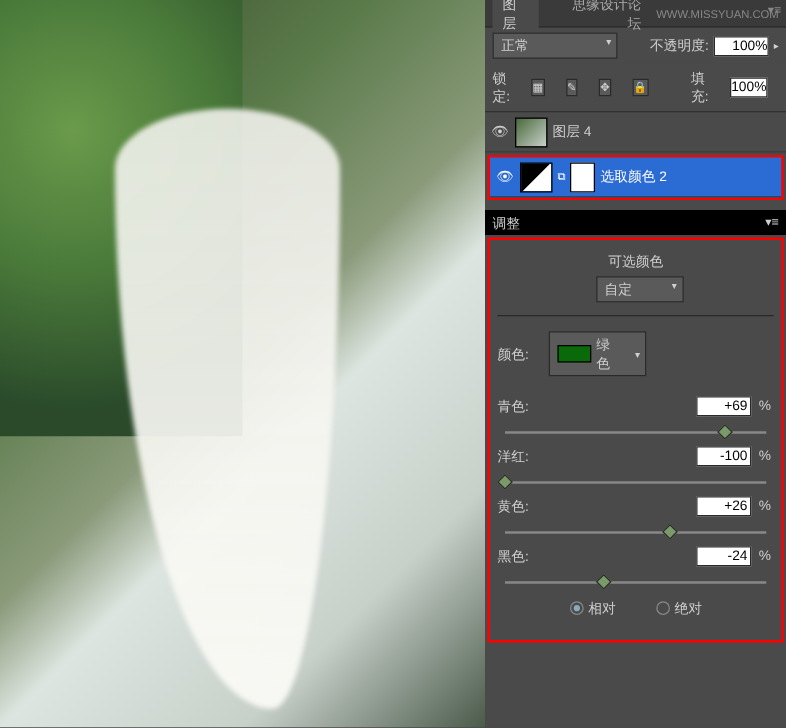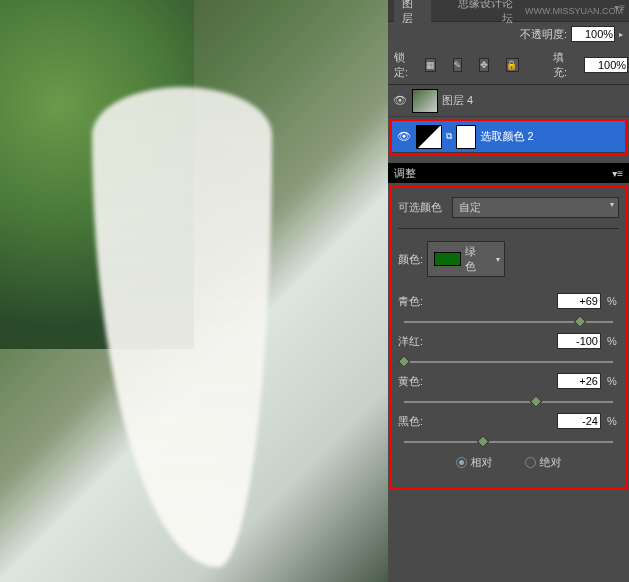--- a/index.html
+++ b/index.html
@@ -7,21 +7,21 @@
 .canvas-area { position: absolute; left: 0; top: 0; width: 388px; height: 582px; background: linear-gradient(135deg, #3a4a2a 0%, #5a7a4a 30%, #8a9a7a 50%, #dde5e0 60%, #c8d0ca 80%, #4a5a4a 100%); overflow: hidden; }
 .canvas-area::before { content: ""; position: absolute; left: 0; top: 0; width: 50%; height: 60%; background: radial-gradient(circle at 30% 30%, #6a9a4a 0%, #4a7a3a 40%, #2a4a2a 80%); }
 .canvas-area::after { content: ""; position: absolute; right: 30%; top: 15%; width: 180px; height: 480px; background: linear-gradient(180deg, rgba(240,240,235,0.9) 0%, rgba(250,250,245,0.95) 100%); border-radius: 50% 50% 30% 70% / 10% 10% 90% 90%; filter: blur(2px); }
 .panels { position: absolute; right: 0; top: 0; width: 241px; height: 582px; background: #4a4a4a; color: #d0d0d0; }
 .panel-header { background: #3a3a3a; height: 22px; display: flex; align-items: center; padding: 0 6px; border-bottom: 1px solid #2a2a2a; gap: 12px; }
 .tab { padding: 3px 8px; background: #4a4a4a; margin-right: 2px; cursor: pointer; }
 .watermark { margin-left: auto; font-size: 9px; color: #888; }
 .row { display: flex; align-items: center; padding: 4px 6px; gap: 4px; }
 .dropdown { background: #5a5a5a; border: 1px solid #2a2a2a; padding: 2px 18px 2px 6px; color: #d0d0d0; position: relative; min-width: 70px; }
 .dropdown::after { content: "▾"; position: absolute; right: 4px; font-size: 8px; }
-.num-input { background: #fff; color: #000; border: 1px solid #2a2a2a; width: 44px; padding: 1px 13px; text-align: right; }
+.num-input { background: #fff; color: #000; border: 1px solid #2a2a2a; width: 44px; padding: 1px 0; text-align: right; }
 .lock-row { display: flex; align-items: center; padding: 4px 6px; gap: 17px; background: #4a4a4a; border-bottom: 1px solid #2a2a2a; }
 .lock-icon { width: 14px; height: 14px; display: inline-flex; align-items: center; justify-content: center; background: #5a5a5a; border: 1px solid #2a2a2a; font-size: 9px; }
 .layers-list { background: #4a4a4a; }
 .layer-row { display: flex; align-items: center; height: 32px; padding: 0 4px; gap: 4px; border-bottom: 1px solid #3a3a3a; }
 .layer-row.selected { background: #2b6bd4; color: #fff; }
 .eye { width: 16px; text-align: center; }
 .thumb { width: 26px; height: 24px; background: #999; border: 1px solid #000; }
 .thumb.adj { background: linear-gradient(135deg, #000 0%, #000 49%, #fff 51%, #fff 100%); }
 .mask { width: 20px; height: 24px; background: #fff; border: 1px solid #000; }
 .link-icon { font-size: 9px; }
@@ -51,20 +51,21 @@
 <div class="panels">
 
   <div class="panel-header">
     <div class="tab">图层</div>
     <span style="margin-left:4px;color:#aaa;text-align:right;">思缘设计论坛</span>
     <span class="watermark">WWW.MISSYUAN.COM</span>
     <span class="icon-strip">▾≡</span>
   </div>
 
   <div class="row">
+    <div class="dropdown" style="width:100px;">正常</div>
     <span class="spacer"></span>
     <span>不透明度:</span>
     <div class="num-input">100%</div>
     <span style="font-size:8px;">▸</span>
   </div>
 
   <div class="lock-row">
     <span>锁定:</span>
     <span class="lock-icon">▦</span>
     <span class="lock-icon">✎</span>
@@ -93,30 +94,30 @@
       </div>
     </div>
   </div>
 
   <div class="adjust-header">
     <span>调整</span>
     <span style="margin-left:auto;font-size:10px;">▾≡</span>
   </div>
 
   <div class="adjust-body red-box" style="margin:2px;">
-    <div class="row" style="padding:4px 0;">
+    <div class="row" style="padding:4px 0;flex-direction:column;">
       <span>可选颜色</span>
       <div class="dropdown" style="flex:1;margin-left:6px;">自定</div>
     </div>
 
     <div class="divider"></div>
 
     <div class="row" style="padding:6px 0;">
       <span>颜色:</span>
-      <div class="dropdown color-dropdown" style="width:78px;margin-left:0;">
+      <div class="dropdown color-dropdown" style="width:78px;margin-left:12px;">
         <span class="swatch"></span>
         <span>绿色</span>
       </div>
     </div>
 
     <div>
       <div class="slider-row">
         <span class="slider-label">青色:</span>
         <span class="spacer"></span>
         <div class="slider-val">+69</div>

